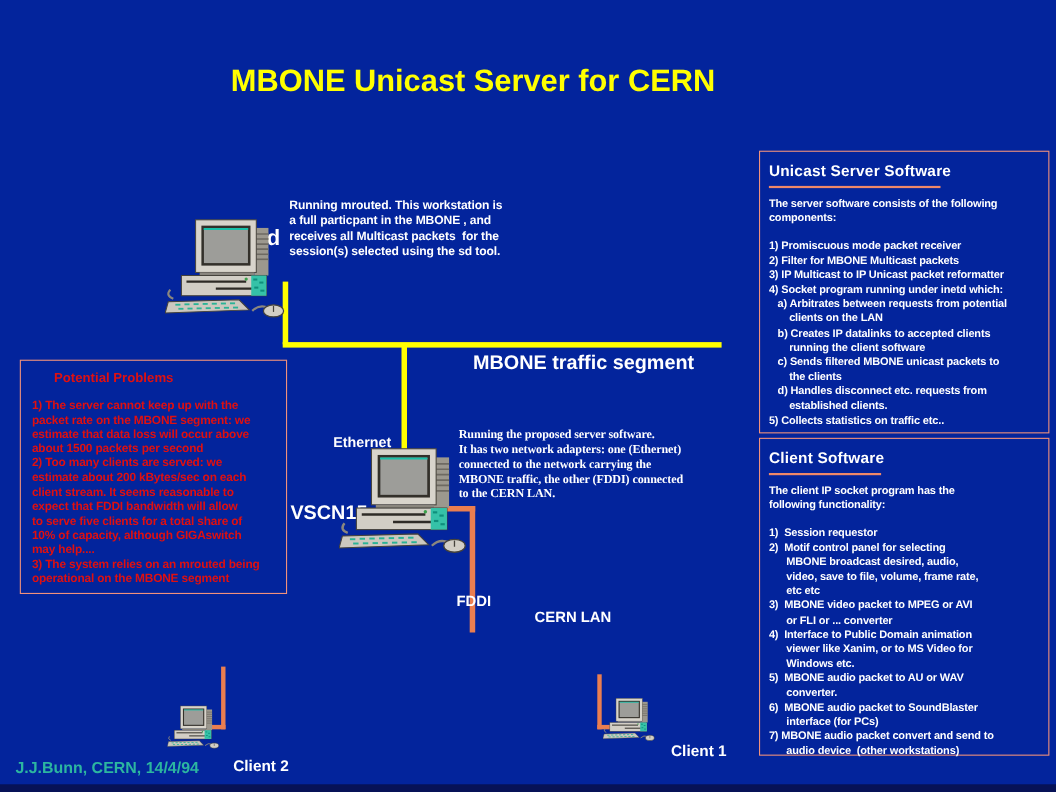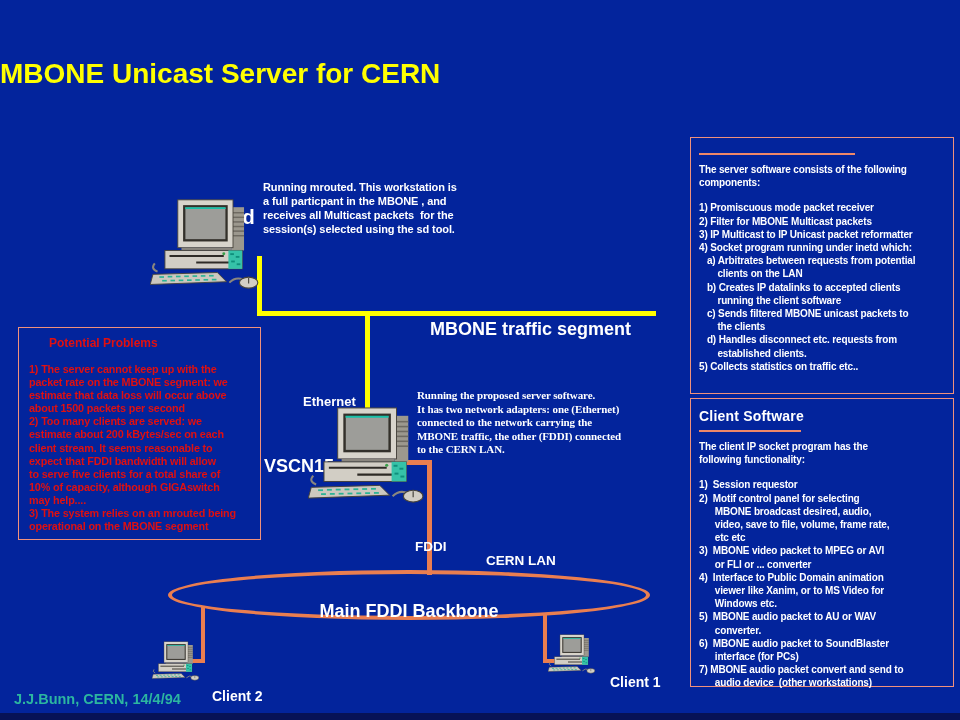--- a/index.html
+++ b/index.html
@@ -6,21 +6,21 @@
   .slide{
     position:relative;width:960px;height:720px;overflow:hidden;
     background:#03249c;
     font-family:"Liberation Sans",sans-serif;font-weight:bold;
   }
   .abs{position:absolute;}
   .teal{color:#ffffff;margin-top:32px;}
   .white{color:#ffffff;}
   .pre{white-space:pre-wrap;}
 
-  .title{left:0;top:58px;width:860px;text-align:left;color:#ffff00;font-size:28px;letter-spacing:0px;}
+  .title{left:0;top:58px;width:860px;text-align:center;color:#ffff00;font-size:28px;letter-spacing:0px;}
   .subtitle{left:0;top:108px;width:890px;text-align:center;color:#ffff00;font-size:18px;}
 
   .lbl-sunmed{left:178px;top:174px;font-size:20px;}
   .note{font-size:11px;line-height:14px;letter-spacing:-0.1px;}
   .note-sunmed{left:263px;top:180px;width:230px;}
   .lbl-segment{left:430px;top:287px;font-size:18px;}
   .lbl-ethernet{left:303px;top:362px;font-size:13px;}
   .lbl-vscn15{left:264px;top:424px;font-size:18px;}
   .note-vscn15{left:417px;top:389px;width:250px;line-height:13.5px;font-family:Liberation Serif, serif;}
   .lbl-fddi{left:391px;top:507px;font-size:13.5px;padding-left:24px;}
@@ -149,23 +149,20 @@
 connected to the network carrying the
 MBONE traffic, the other (FDDI) connected
 to the CERN LAN.</div>
   <svg class="computer" style="left:308px;top:406px;width:128px;height:98px;">
       <use href="#ws"></use>
     </svg>
 
   <div class="abs teal lbl-fddi">FDDI</div>
   <div class="abs teal lbl-cernlan">CERN LAN</div>
 
-  <div class="abs ellipse">
-    <span class="teal">Main FDDI Backbone</span>
-  </div>
 
   <svg class="computer" style="left:152px;top:641px;width:52px;height:40px;">
       <use href="#ws"></use>
     </svg>
   <div class="abs teal lbl-client2">Client 2</div>
   <svg class="computer" style="left:548px;top:634px;width:52px;height:40px;">
       <use href="#ws"></use>
     </svg>
   <div class="abs teal lbl-client1">Client 1</div>
 
@@ -180,20 +177,21 @@
 client stream. It seems reasonable to
 expect that FDDI bandwidth will allow
 to serve five clients for a total share of
 10% of capacity, although GIGAswitch
 may help....
 3) The system relies on an mrouted being
 operational on the MBONE segment</div>
   </div>
 
   <div class="abs panel panel-unicast">
+    <h3>Unicast Server Software</h3>
     <div class="rule rule-unicast"></div>
     <div class="pre panel-text">The server software consists of the following
 components:</div>
     <div class="pre panel-text panel-items">1) Promiscuous mode packet receiver
 2) Filter for MBONE Multicast packets
 3) IP Multicast to IP Unicast packet reformatter
 4) Socket program running under inetd which:
    a) Arbitrates between requests from potential
        clients on the LAN
    b) Creates IP datalinks to accepted clients

